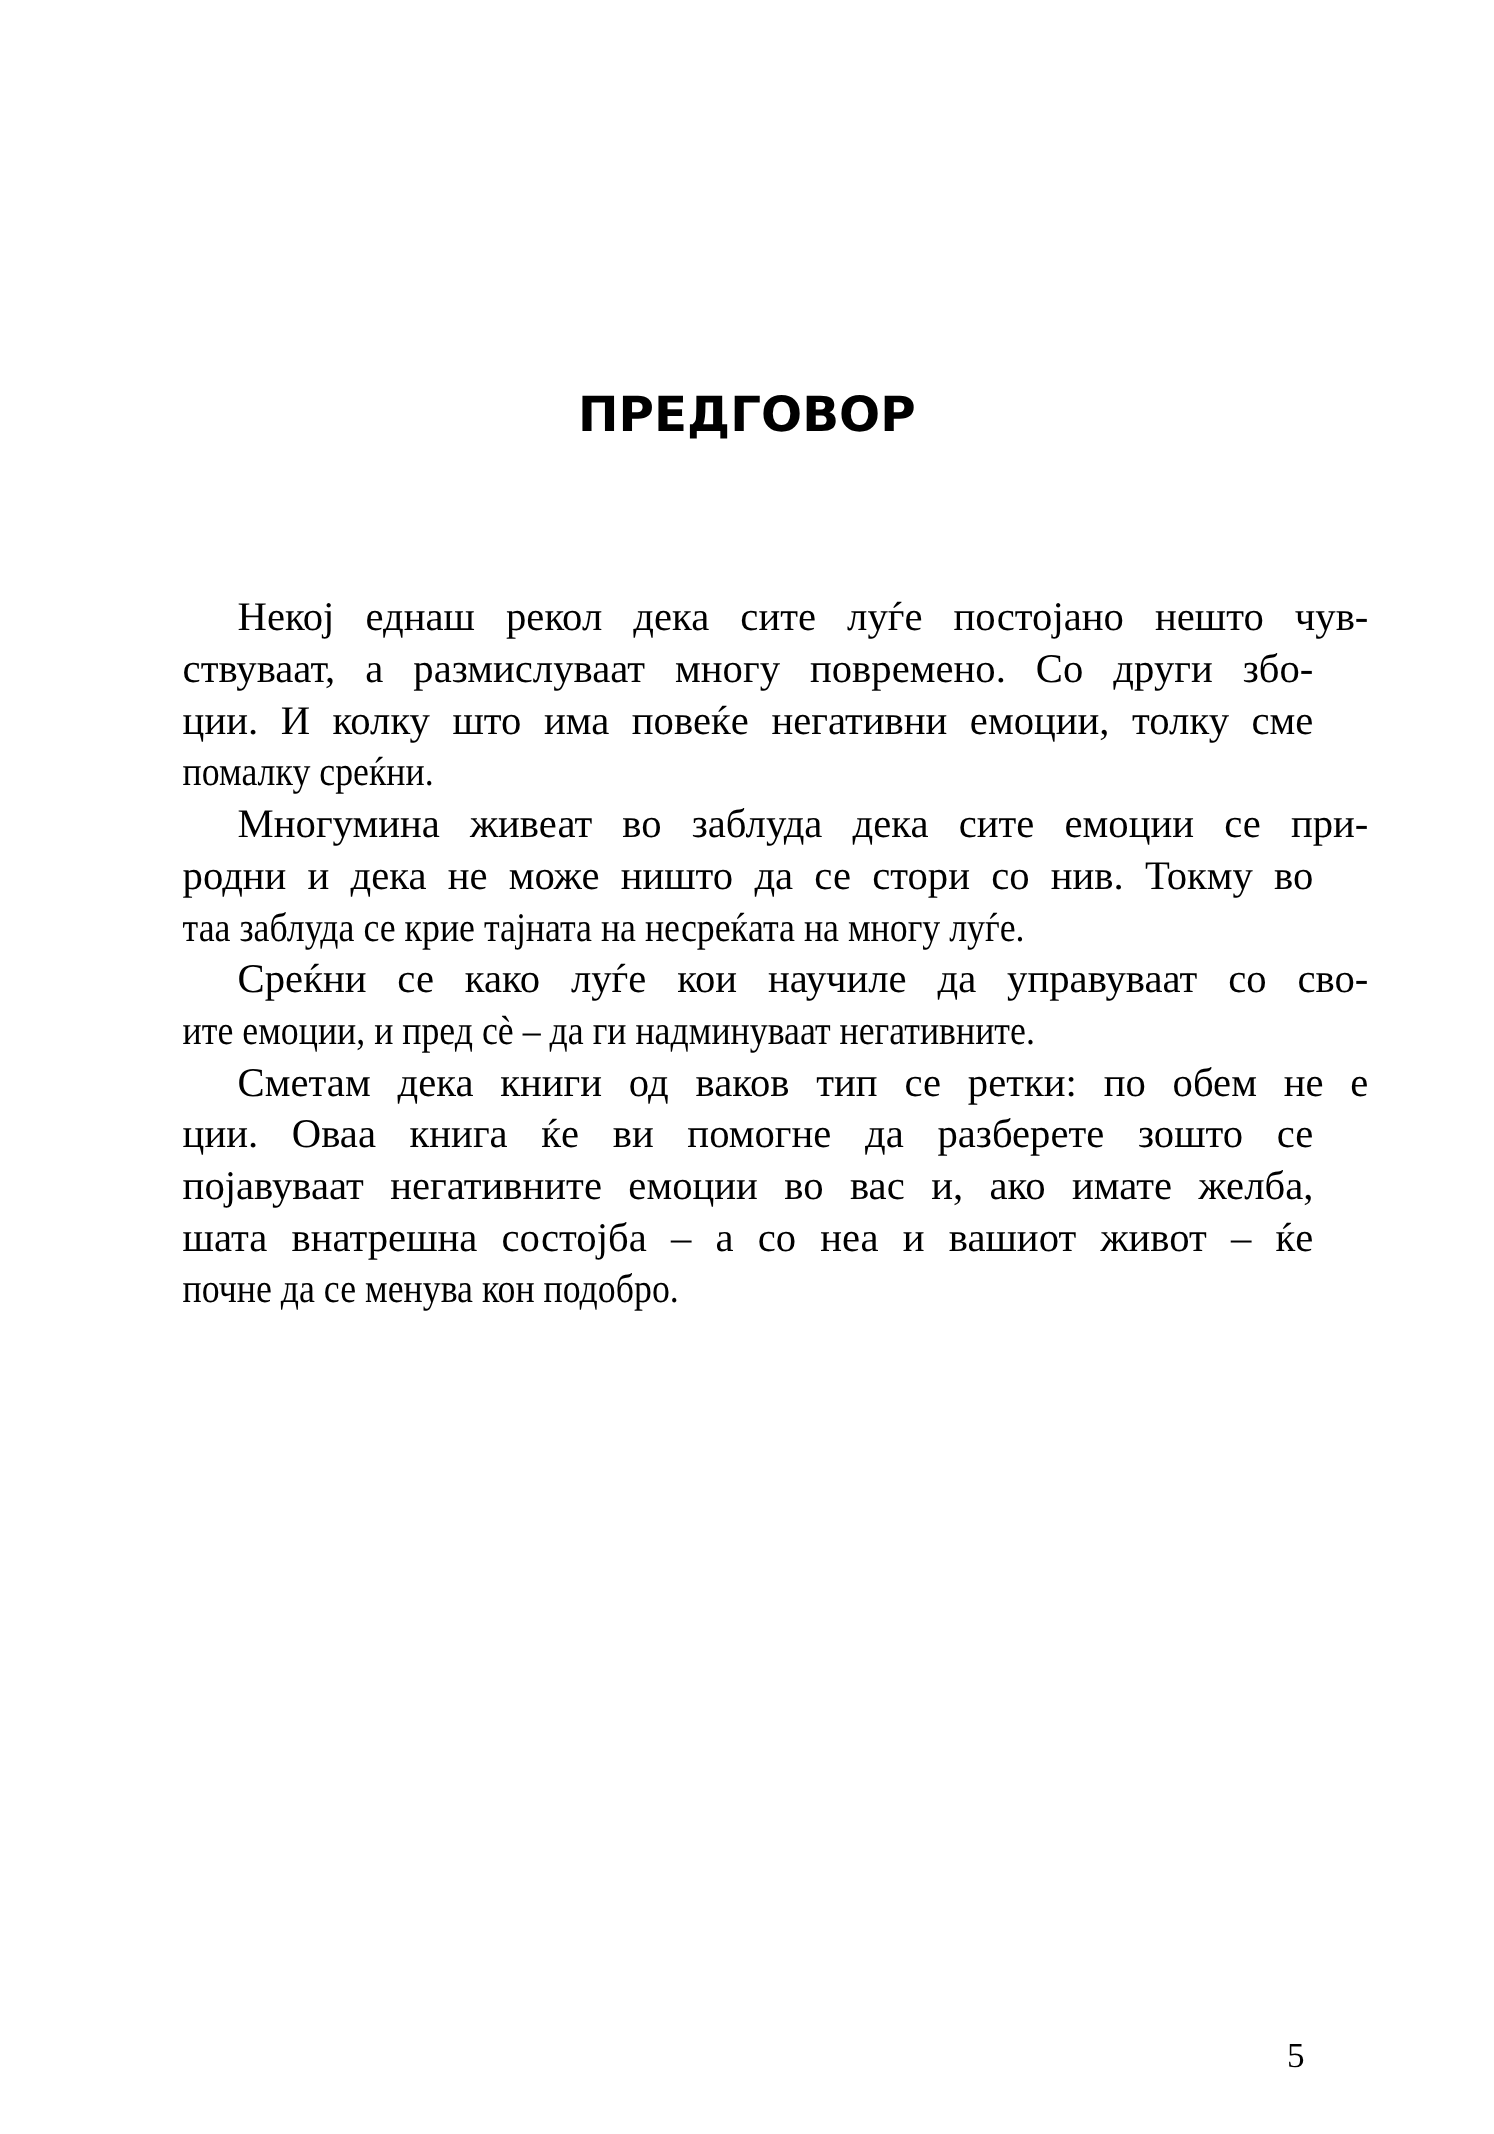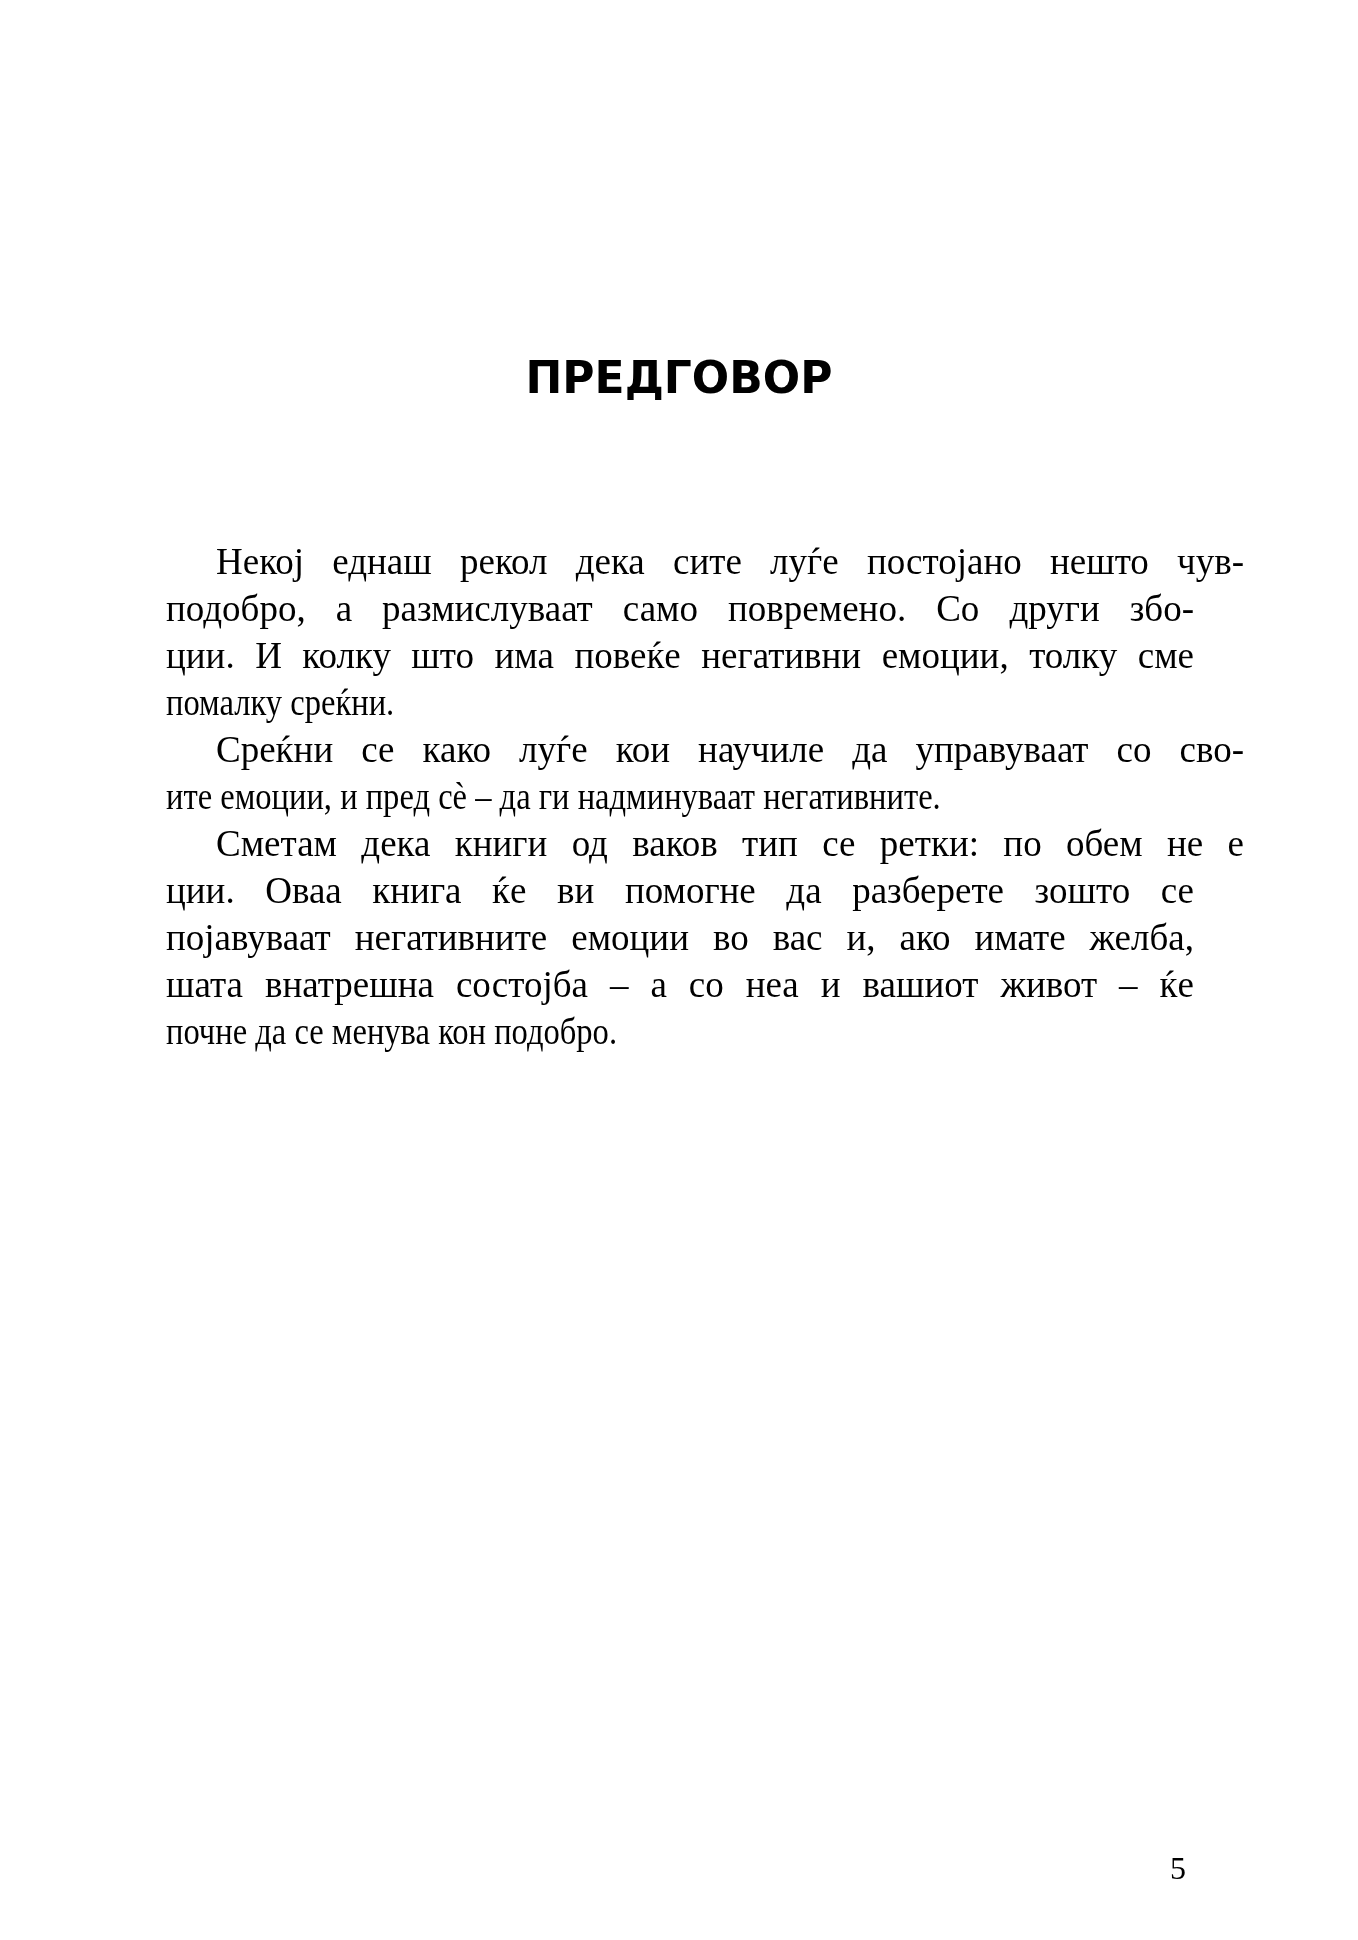--- a/index.html
+++ b/index.html
@@ -70,25 +70,30 @@
 </head>
 <body>
 
 <div class="page">
   <div class="title">ПРЕДГОВОР</div>
 
   <div class="body-text">
 
     <div>
       <span class="line indent" style="width: 1028px; transform: scaleX(1);">Некој еднаш рекол дека сите луѓе постојано нешто чув-</span>
-      <span class="line" style="width: 1028px; transform: scaleX(1);">подобро, а размислуваат само повремено. Со други збо-</span>
+      <span class="line" style="width: 1028px; transform: scaleX(1);">ствуваат, а размислуваат многу повремено. Со други збо-</span>
       <span class="line" style="width: 1028px; transform: scaleX(1);">ции. И колку што има повеќе негативни емоции, толку сме</span>
       <span class="line last" style="width: 1168.18px; transform: scaleX(0.88);">помалку среќни.</span>
     </div>
 
+    <div>
+      <span class="line indent" style="width: 1028px; transform: scaleX(1);">Многумина живеат во заблуда дека сите емоции се при-</span>
+      <span class="line" style="width: 1028px; transform: scaleX(1);">родни и дека не може ништо да се стори со нив. Токму во</span>
+      <span class="line last" style="width: 1168.18px; transform: scaleX(0.88);">таа заблуда се крие тајната на несреќата на многу луѓе.</span>
+    </div>
 
     <div>
       <span class="line indent" style="width: 1028px; transform: scaleX(1);">Среќни се како луѓе кои научиле да управуваат со сво-</span>
       <span class="line last" style="width: 1168.18px; transform: scaleX(0.88);">ите емоции, и пред сè – да ги надминуваат негативните.</span>
     </div>
 
     <div>
       <span class="line indent" style="width: 1028px; transform: scaleX(1);">Сметам дека книги од ваков тип се ретки: по обем не е</span>
       <span class="line" style="width: 1028px; transform: scaleX(1);">ции. Оваа книга ќе ви помогне да разберете зошто се</span>
       <span class="line" style="width: 1028px; transform: scaleX(1);">појавуваат негативните емоции во вас и, ако имате желба,</span>

